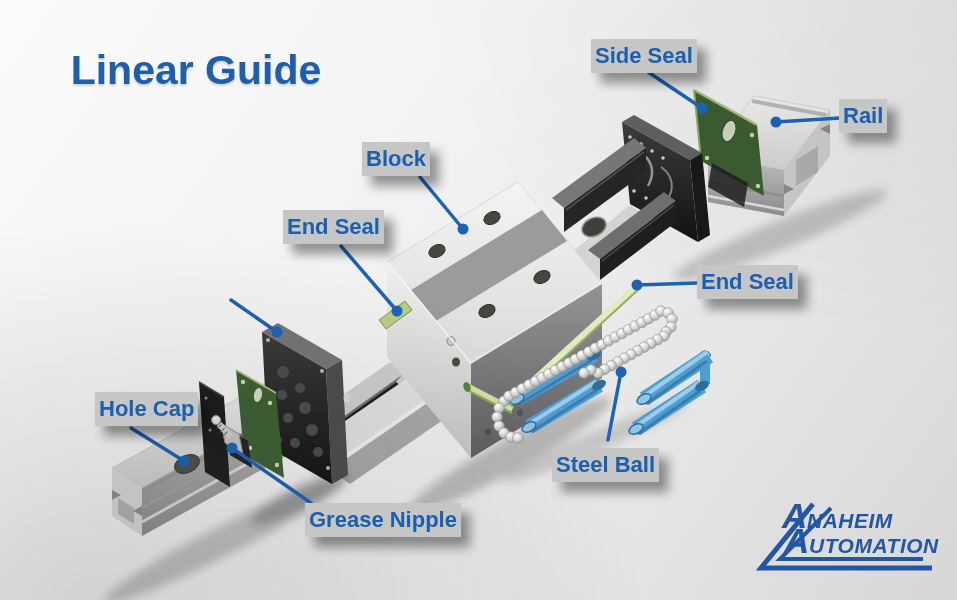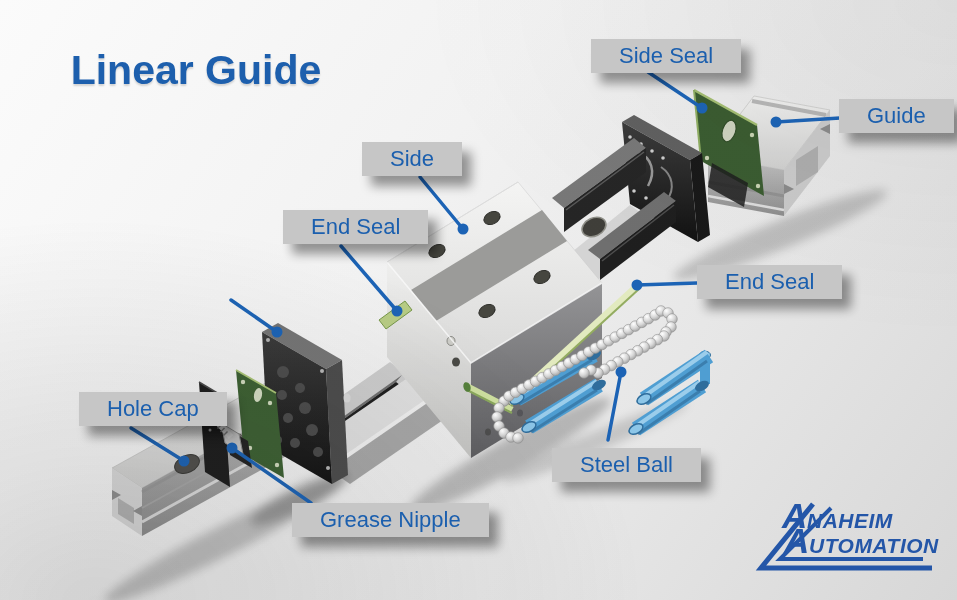--- a/index.html
+++ b/index.html
@@ -6,22 +6,22 @@
   .stage{position:relative;width:957px;height:600px;overflow:hidden;
          font-family:"Liberation Sans",sans-serif;
          background:linear-gradient(125deg,#fbfbfb 0%,#f2f2f2 40%,#e6e6e6 70%,#d7d7d7 100%);}
   .scene{position:absolute;left:0;top:0;}
   .vignette{position:absolute;left:0;top:0;width:957px;height:600px;pointer-events:none;
             background:radial-gradient(ellipse at 10% 100%, rgba(40,40,40,.16), rgba(40,40,40,0) 45%),
                        radial-gradient(ellipse at 100% 0%, rgba(40,40,40,.05), rgba(40,40,40,0) 40%);}
   .title{position:absolute;left:28px;top:42px;width:336px;text-align:center;
          color:#1d5fad;font-size:41px;font-weight:bold;line-height:57px;
          text-shadow:0 2px 2px rgba(0,0,0,.15);}
-  .plabel{position:absolute;height:34px;line-height:34px;padding:0 28px;white-space:nowrap;
-          background:#c6c6c6;color:#1b5fae;font-size:22px;font-weight:normal;
+  .plabel{position:absolute;height:34px;line-height:34px;padding:0 4px;white-space:nowrap;
+          background:#c6c6c6;color:#1b5fae;font-size:22px;font-weight:bold;
           box-shadow:9px 10px 10px rgba(0,0,0,.40);}
 </style>
 </head>
 <body>
 
 <div class="stage">
 
 <svg class="scene" width="957" height="600" viewBox="0 0 957 600">
   <defs>
     <filter id="blur5" x="-60%" y="-60%" width="220%" height="220%">
@@ -368,21 +368,21 @@
   </g>
 </svg>
 
 <div class="vignette"></div>
 
 <div class="title">
   <div>Linear Guide</div>
 </div>
 
 <div class="plabel" style="left:591px;top:39px"><span>Side Seal</span></div>
-<div class="plabel" style="left:839px;top:99px"><span>Guide</span></div>
-<div class="plabel" style="left:362px;top:142px"><span>Side</span></div>
+<div class="plabel" style="left:839px;top:99px"><span>Rail</span></div>
+<div class="plabel" style="left:362px;top:142px"><span>Block</span></div>
 <div class="plabel" style="left:283px;top:210px"><span>End Seal</span></div>
 <div class="plabel" style="left:697px;top:265px"><span>End Seal</span></div>
-<div class="plabel" style="left:79px;top:392px"><span>Hole Cap</span></div>
+<div class="plabel" style="left:95px;top:392px"><span>Hole Cap</span></div>
 <div class="plabel" style="left:552px;top:448px"><span>Steel Ball</span></div>
-<div class="plabel" style="left:292px;top:503px"><span>Grease Nipple</span></div>
+<div class="plabel" style="left:305px;top:503px"><span>Grease Nipple</span></div>
 
 </div>
 
 </body></html>

